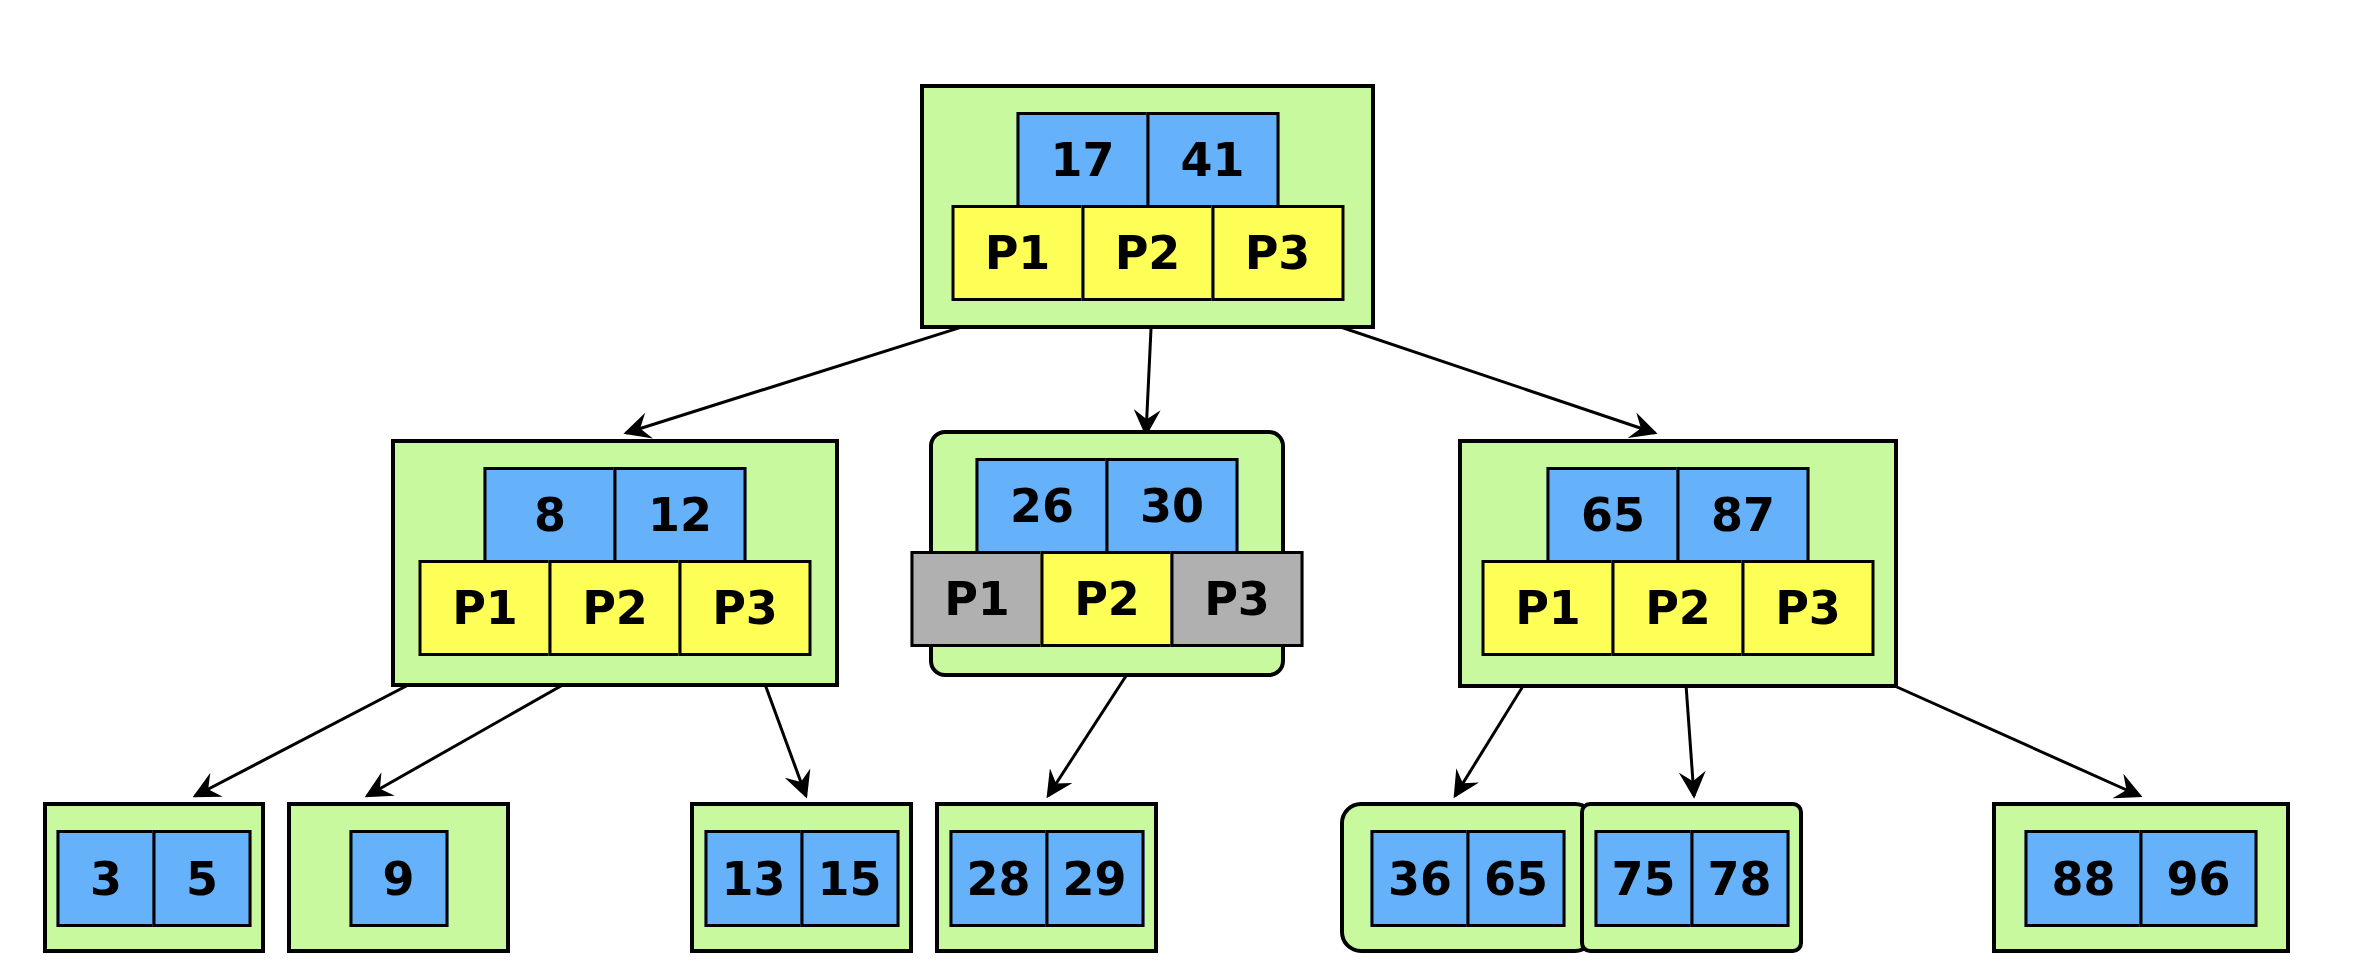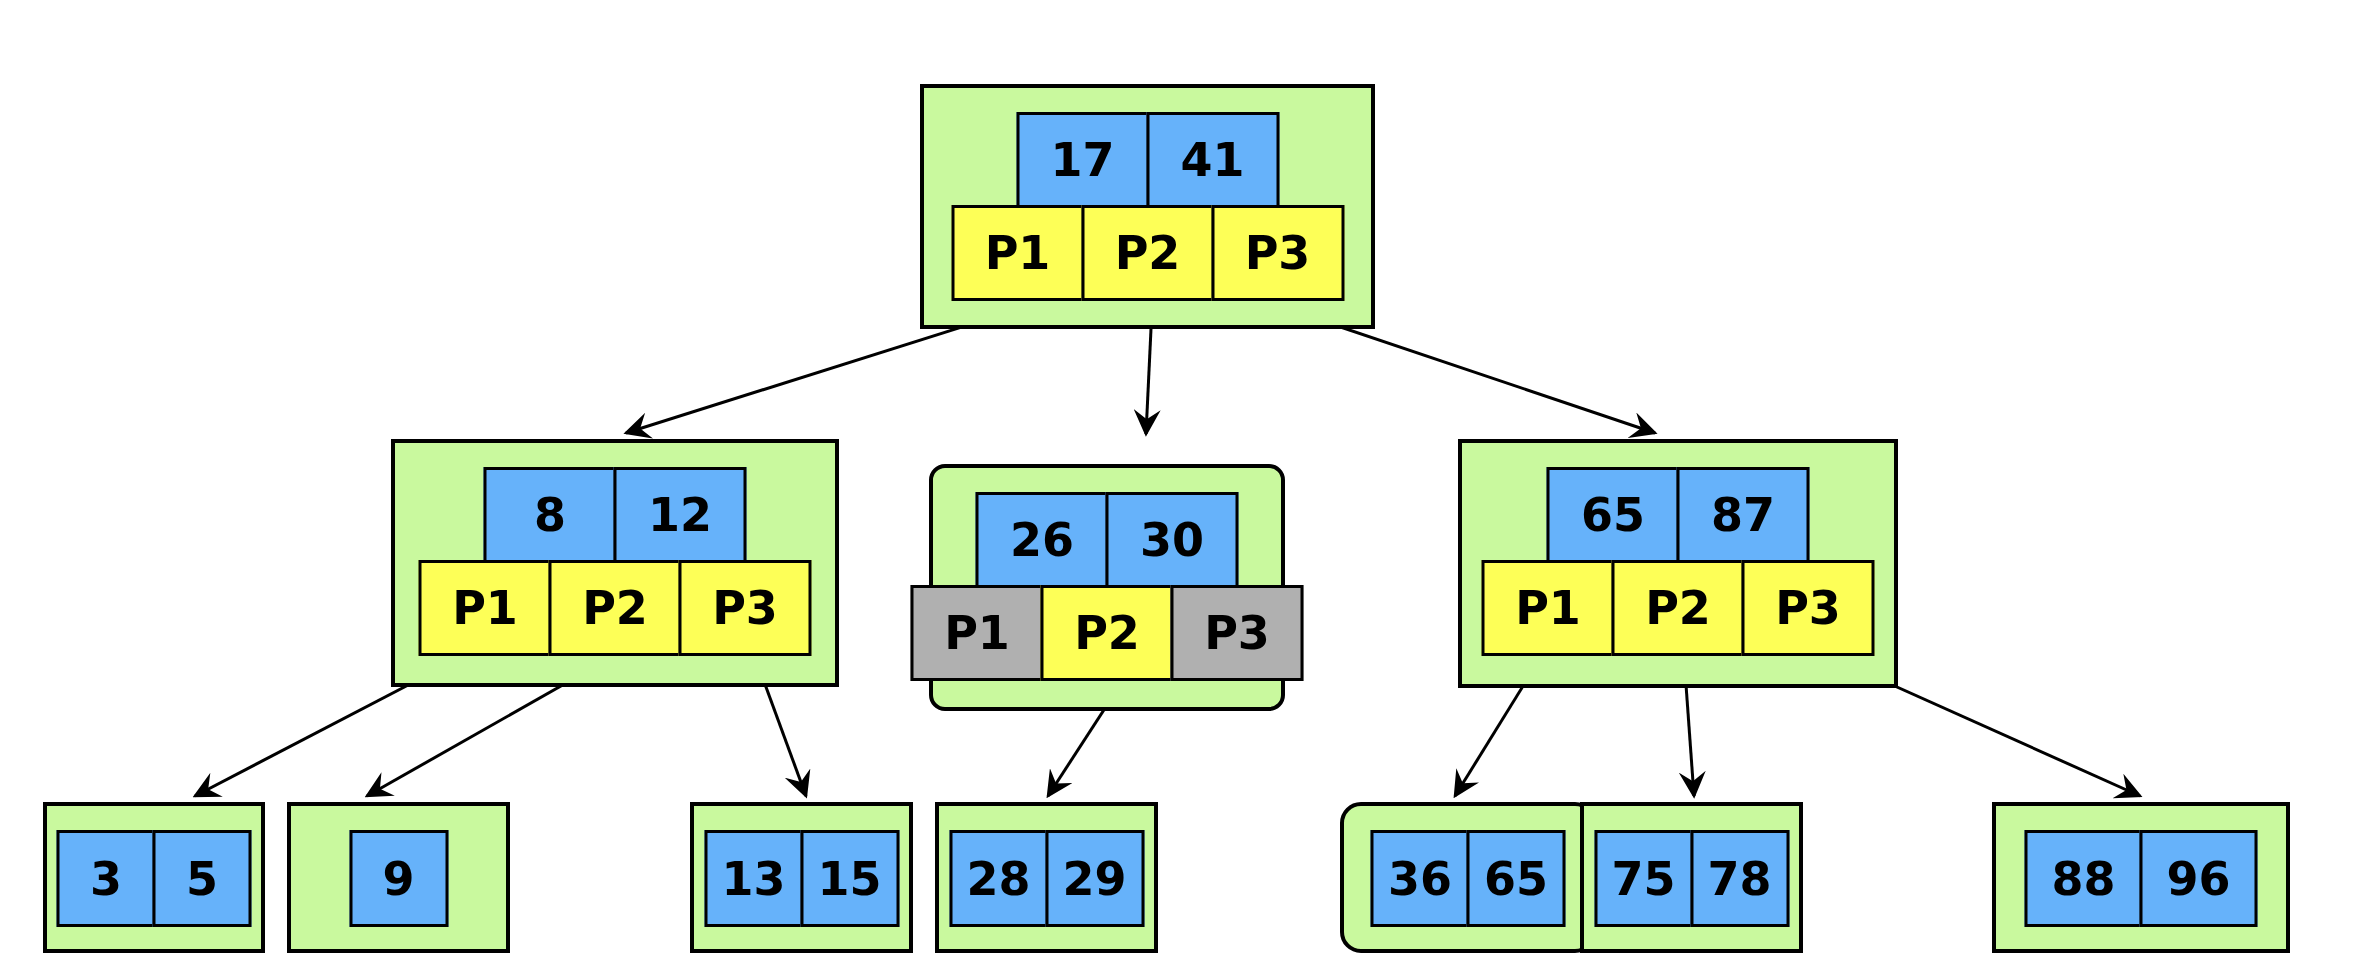--- a/index.html
+++ b/index.html
@@ -59,30 +59,30 @@
   .leaf-cell {
     width: 99px;
     height: 97px;
     background: var(--key-cell, #66b2fa);
   }
   .leaf-cell.wide { width: 118px; }
 
   
   #node-root  { left: 920px;  top: 64px;  width: 455px; height: 245px; }
   #node-int-0 { left: 391px;  top: 419px; width: 448px; height: 248px; }
-  #node-int-1 { left: 929px;  top: 444px; width: 356px; height: 247px; border-radius: 16px; }
+  #node-int-1 { left: 929px;  top: 410px; width: 356px; height: 247px; border-radius: 16px; }
   #node-int-2 { left: 1458px; top: 419px; width: 440px; height: 249px; }
 
   .leaf { top: 782px; height: 151px; }
   #leaf-0 { left: 43px;   width: 222px; }
   #leaf-1 { left: 287px;  width: 223px; }
   #leaf-2 { left: 690px;  width: 223px; }
   #leaf-3 { left: 935px;  width: 223px; }
   #leaf-4 { left: 1340px; width: 256px; border-radius: 21px; }
-  #leaf-5 { left: 1580px; width: 223px; }
+  #leaf-5 { left: 1580px; width: 223px; border-radius: 10px; }
   #leaf-6 { left: 1992px; width: 298px; }
 
   
   #edges {
     position: absolute;
     left: 0;
     top: 0;
     pointer-events: none;
   }
   #edges line {

